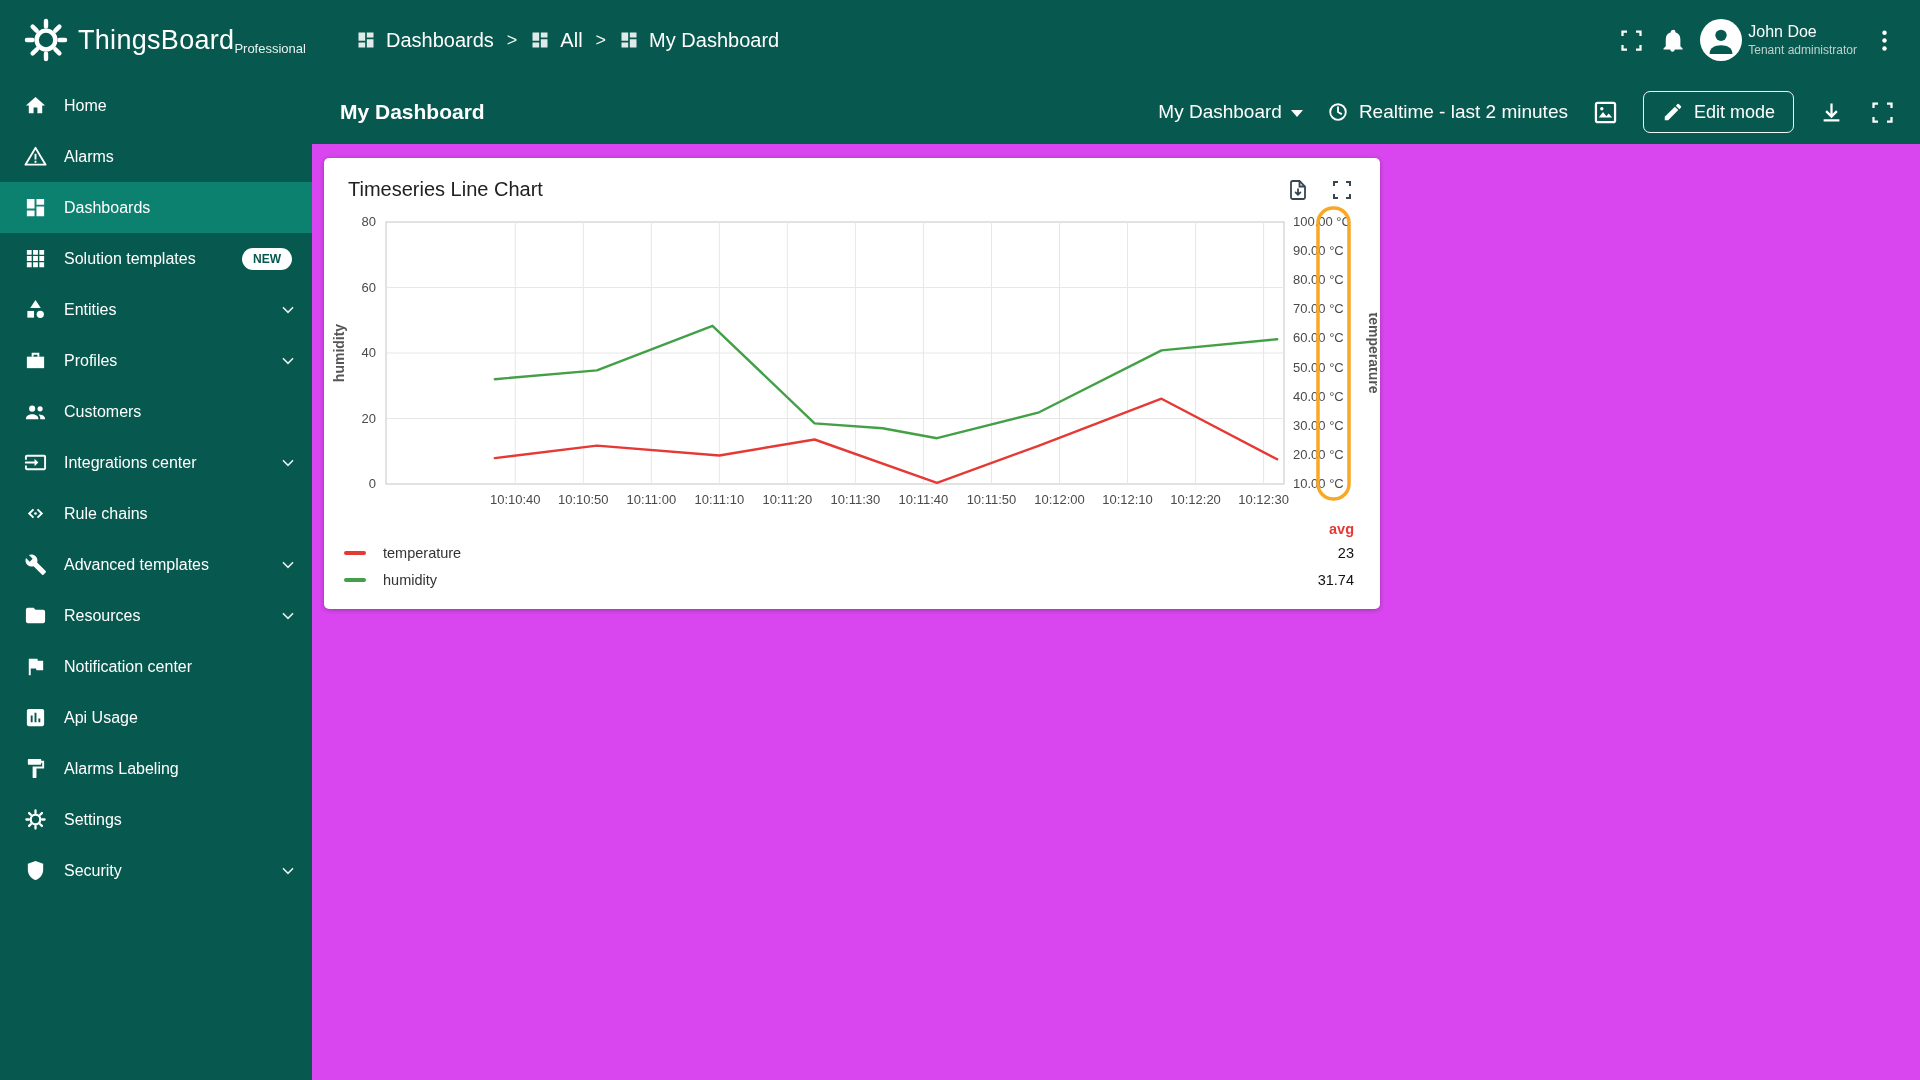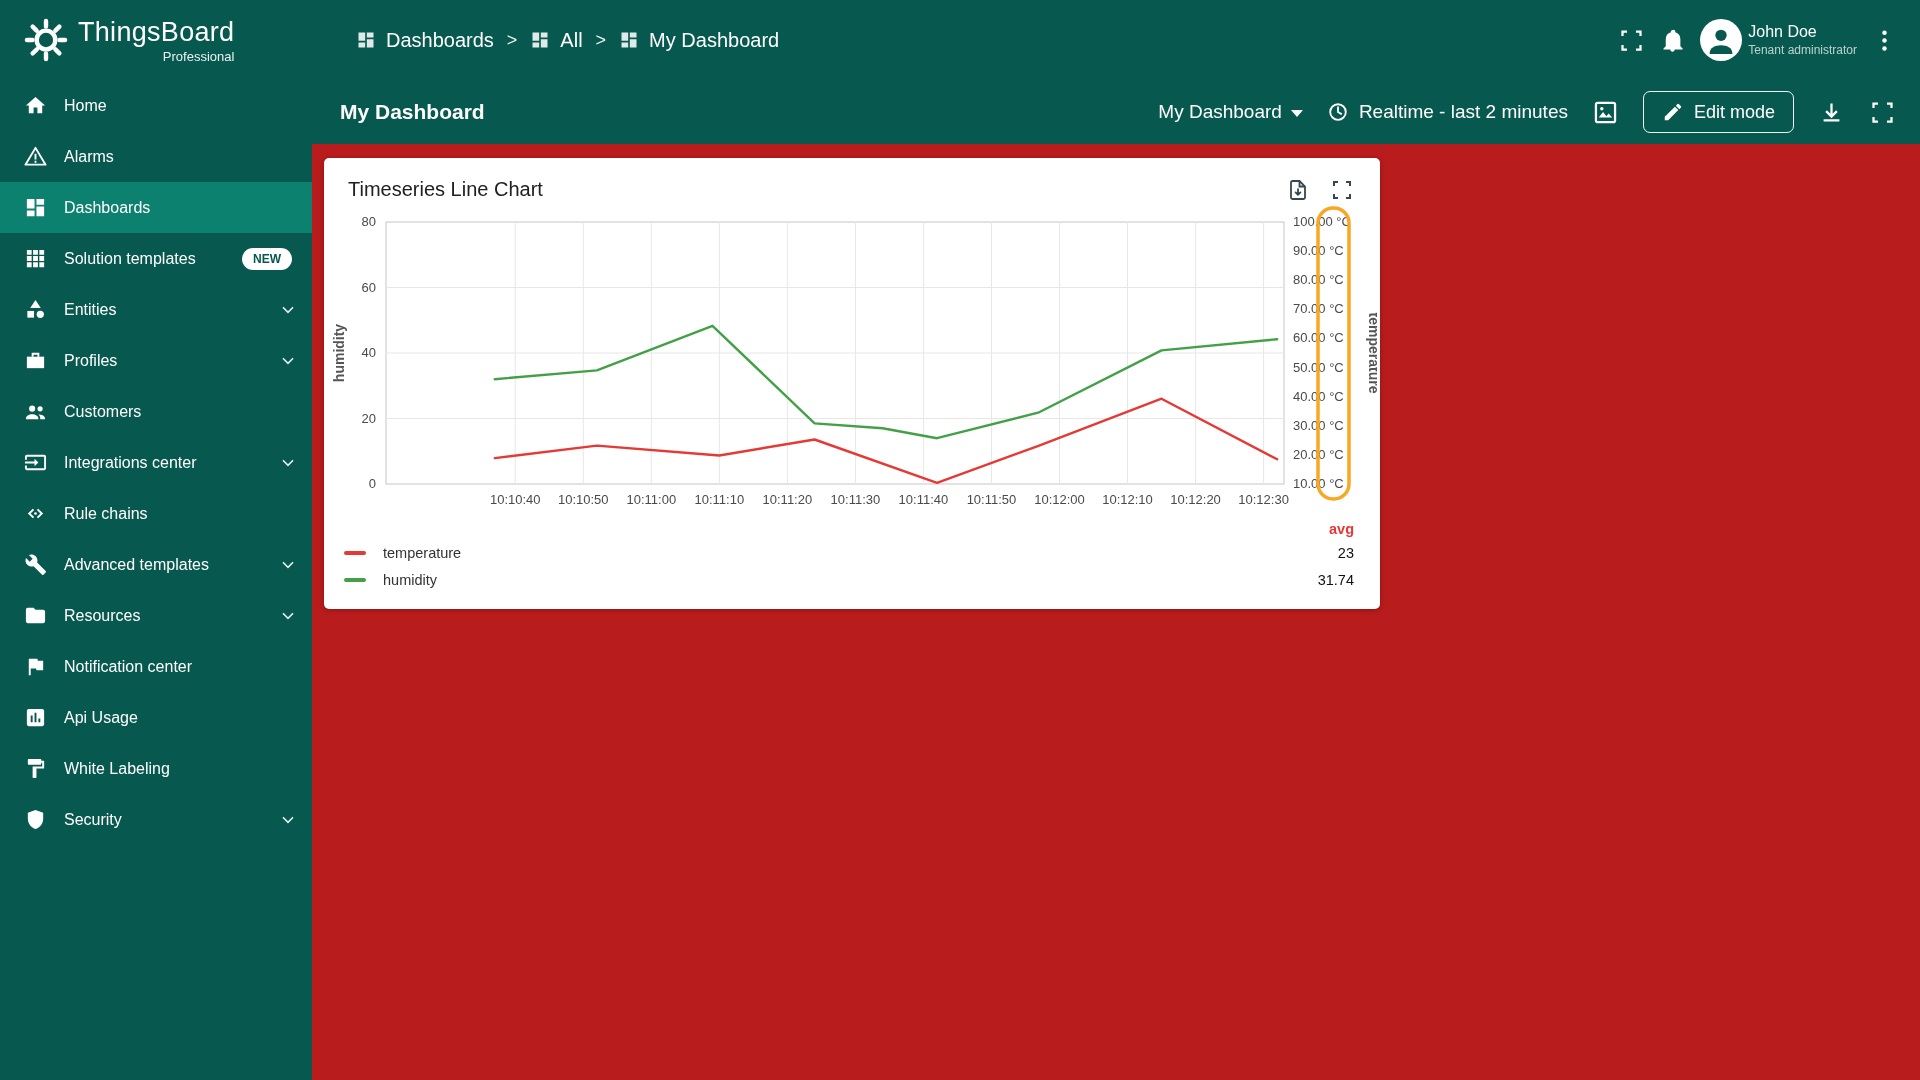--- a/index.html
+++ b/index.html
@@ -4,21 +4,21 @@
 <style>
   html,body{margin:0;padding:0;width:1920px;height:1080px;overflow:hidden;
     font-family:"Liberation Sans",sans-serif;background:#ebebeb;}
   .app{display:flex;width:1920px;height:1080px;}
 
   
   .sidebar{width:312px;flex:none;background:#07584e;color:#fff;display:flex;flex-direction:column;}
   .logo-block{height:80px;display:flex;align-items:center;padding-left:24px;gap:10px;cursor:pointer;}
   .logo-mark{width:44px;height:44px;color:#fff;}
   .logo-mark svg{width:44px;height:44px;display:block;}
-  .logo-text{display:flex;flex-direction:column;align-items:flex-end;}
+  .logo-text{display:flex;flex-direction:row;align-items:flex-end;}
   .logo-title{font-size:27px;letter-spacing:.3px;}
   .logo-sub{font-size:13px;opacity:.92;margin-top:1px;}
   #side-menu{flex:1;overflow:hidden;}
   .side-item{height:51px;display:flex;align-items:center;padding:0 14px 0 24px;gap:17px;font-size:16px;cursor:pointer;}
   .side-item.active{background:#0d8170;}
   .mi{display:inline-flex;}
   .mi svg{width:23px;height:23px;display:block;}
   .side-label{flex:1;white-space:nowrap;}
   .badge{background:#fff;color:#07584e;font-size:12px;font-weight:bold;padding:4px 11px;border-radius:12px;margin-right:6px;}
   .chev{color:rgba(255,255,255,.9);}
@@ -46,21 +46,21 @@
   .page-title{font-size:21px;font-weight:bold;}
   .toolbar-right{margin-left:auto;display:flex;align-items:center;gap:24px;}
   .dash-select{display:flex;align-items:center;gap:9px;font-size:19px;cursor:pointer;}
   .caret{width:0;height:0;border-left:6px solid transparent;border-right:6px solid transparent;border-top:7px solid #fff;margin-top:3px;}
   .timewindow{display:flex;align-items:center;gap:10px;font-size:19px;cursor:pointer;}
   .edit-btn{display:flex;align-items:center;gap:10px;background:transparent;color:#fff;
     border:1.5px solid rgba(255,255,255,.95);border-radius:7px;padding:9px 18px;font-size:18px;
     font-family:"Liberation Sans",sans-serif;cursor:pointer;}
 
   
-  .content{flex:1;background:#b91c1c;padding:14px 0 0 12px;overflow:hidden;}
+  .content{flex:1;background:#d946ef;padding:14px 0 0 12px;overflow:hidden;}
   .widget{width:1056px;background:#fff;border-radius:5px;box-shadow:0 1px 5px rgba(0,0,0,.28);padding-bottom:10px;}
   .widget-head{display:flex;align-items:flex-start;padding:20px 26px 0 24px;}
   .widget-title{font-size:20px;color:#212121;}
   .widget-actions{margin-left:auto;display:flex;gap:20px;}
   .widget-actions .icon-btn{width:24px;height:24px;color:#37474f;}
   #chart-svg{display:block;width:1053px;height:312px;margin-top:4px;}
   .tick{font-size:13px;fill:#4a4a4a;}
   .axis-title{font-size:14px;fill:#555;font-weight:bold;}
 
   .legend{padding:0 26px 6px 20px;font-size:14.5px;color:#222;}
@@ -230,21 +230,32 @@
             </svg>
           </span>
           <span class="side-label">Api Usage</span>
         </div>
         <div class="side-item">
           <span class="mi">
             <svg viewBox="0 0 24 24">
               <path fill="currentColor" d="M18 4V3c0-.55-.45-1-1-1H5c-.55 0-1 .45-1 1v4c0 .55.45 1 1 1h12c.55 0 1-.45 1-1V6h1v4H9v11c0 .55.45 1 1 1h2c.55 0 1-.45 1-1v-9h8V4Z"></path>
             </svg>
           </span>
-          <span class="side-label">White Labeling</span>
+          <span class="side-label">Alarms Labeling</span>
+        </div>
+        <div class="side-item">
+          <span class="mi">
+            <svg viewBox="0 0 24 24">
+              <g fill="none" stroke="currentColor" stroke-width="2.4" stroke-linecap="round">
+                <circle cx="12" cy="12" r="5"></circle>
+                <path d="M12 2.5v2.6M12 18.9v2.6M2.5 12h2.6M18.9 12h2.6M5.3 5.3l1.8 1.8M16.9 16.9l1.8 1.8M18.7 5.3l-1.8 1.8M7.1 16.9l-1.8 1.8"></path>
+              </g>
+            </svg>
+          </span>
+          <span class="side-label">Settings</span>
         </div>
         <div class="side-item">
           <span class="mi">
             <svg viewBox="0 0 24 24">
               <path fill="currentColor" d="M12 2 4 5v6.1C4 16 7.4 20.4 12 22c4.6-1.6 8-6 8-10.9V5Z"></path>
             </svg>
           </span>
           <span class="side-label">Security</span>
           <span class="mi chev">
             <svg viewBox="0 0 24 24">

